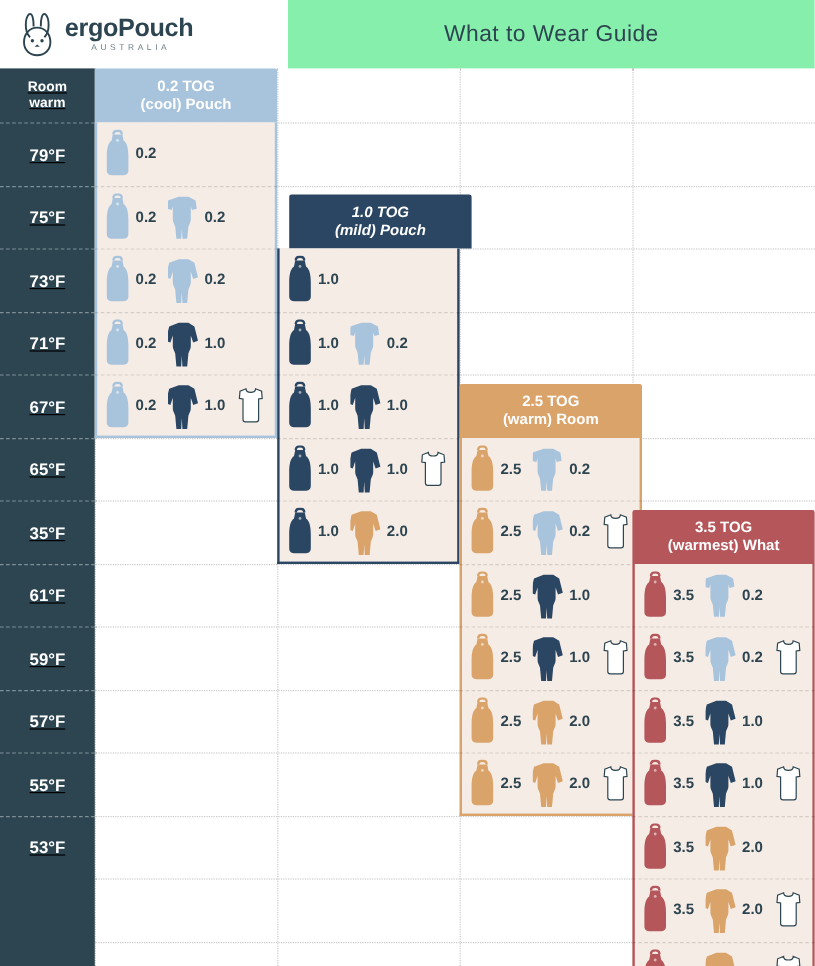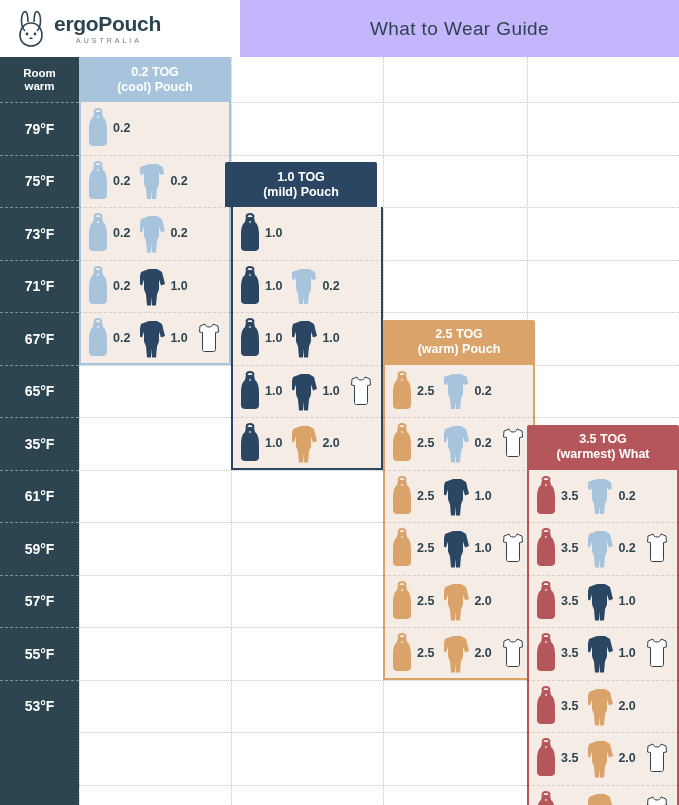--- a/index.html
+++ b/index.html
@@ -43,21 +43,21 @@
   }
   #logo-sub {
     font-size: 7px;
     letter-spacing: 3px;
     color: #6c8089;
     margin-top: 3px;
     padding-left: 22px;
   }
   #title-block {
     flex: 1;
-    background: #c4b5fd;
+    background: #86efac;
     display: flex;
     align-items: center;
     justify-content: center;
   }
   #title-text {
     font-size: 19px;
     color: #2d4550;
     letter-spacing: 0.4px;
   }
 
@@ -81,20 +81,21 @@
     border-top: 1px dotted #c9c9c9;
   }
 
   
   #temp-col {
     position: absolute;
     left: 0; top: 0;
     width: 79px;
     height: 748px;
     background: #2d4550;
+    text-decoration: underline;
   }
   #temp-head {
     height: 45px;
     color: #ffffff;
     font-size: 11.5px;
     font-weight: bold;
     line-height: 13px;
     display: flex;
     flex-direction: column;
     align-items: center;
@@ -329,21 +330,21 @@
           <span class="lbl">1.0</span>
         </div>
         <div class="item" style="margin-left: 10px;">
           <span>
             <svg class="gfx" width="22" height="34" viewBox="0 0 22 34">
       <path d="M7 3 c0 4 8 4 8 0 l5 2 0.5 6 -3 0.5 v17 c0 1 -0.5 2 -2 2 h-9 c-1.5 0 -2 -1 -2 -2 v-17 l-3 -0.5 0.5 -6 Z" fill="#ffffff" stroke="#2d4550" stroke-width="1"></path>
     </svg>
           </span>
         </div>
       </div>
-      <div class="col-header" style="left: 225px; top: 105px; width: 152px; height: 45px; background: rgb(42, 70, 98);">
+      <div class="col-header" style="left: 241px; top: 105px; width: 152px; height: 45px; background: rgb(42, 70, 98); font-style: italic;">
         <span>1.0 TOG</span>
         <span>(mild) Pouch</span>
       </div>
       <div class="col-body" style="left: 231px; top: 150px; width: 152px; height: 262.5px; background: rgb(246, 236, 230); border-top: none; border-right: 2px solid rgb(42, 70, 98); border-bottom: 2px solid rgb(42, 70, 98); border-left: 2px solid rgb(42, 70, 98); border-image: initial;"></div>
       <div class="panel-dash" style="left: 231px; width: 152px; top: 202.5px;"></div>
       <div class="panel-dash" style="left: 231px; width: 152px; top: 255px;"></div>
       <div class="panel-dash" style="left: 231px; width: 152px; top: 307.5px;"></div>
       <div class="panel-dash" style="left: 231px; width: 152px; top: 360px;"></div>
       <div class="row-items" style="left: 237px; width: 140px; top: 150px;">
         <div class="item" style="margin-left: 2px;">
@@ -439,21 +440,21 @@
           <span>
             <svg class="gfx" width="26" height="40" viewBox="0 0 26 40">
       <path d="M9 3 h8 l5 3 3 12 -4 1.5 -2 -6 v9 c0 2 -1 3 -2 6 l-1 11 h-4 l-0.5 -9 -0.5 9 h-4 l-1 -11 c-1 -3 -2 -4 -2 -6 v-9 l-2 6 -4 -1.5 3 -12 Z" fill="#d9a36a"></path>
     </svg>
           </span>
           <span class="lbl">2.0</span>
         </div>
       </div>
       <div class="col-header" style="left: 383px; top: 262.5px; width: 152px; height: 45px; background: rgb(217, 163, 106);">
         <span>2.5 TOG</span>
-        <span>(warm) Pouch</span>
+        <span>(warm) Room</span>
       </div>
       <div class="col-body" style="left: 383px; top: 307.5px; width: 152px; height: 315px; background: rgb(246, 236, 230); border-top: none; border-right: 2px solid rgb(217, 163, 106); border-bottom: 2px solid rgb(217, 163, 106); border-left: 2px solid rgb(217, 163, 106); border-image: initial;"></div>
       <div class="panel-dash" style="left: 383px; width: 152px; top: 360px;"></div>
       <div class="panel-dash" style="left: 383px; width: 152px; top: 412.5px;"></div>
       <div class="panel-dash" style="left: 383px; width: 152px; top: 465px;"></div>
       <div class="panel-dash" style="left: 383px; width: 152px; top: 517.5px;"></div>
       <div class="panel-dash" style="left: 383px; width: 152px; top: 570px;"></div>
       <div class="row-items" style="left: 389px; width: 140px; top: 307.5px;">
         <div class="item" style="margin-left: 2px;">
           <span>

